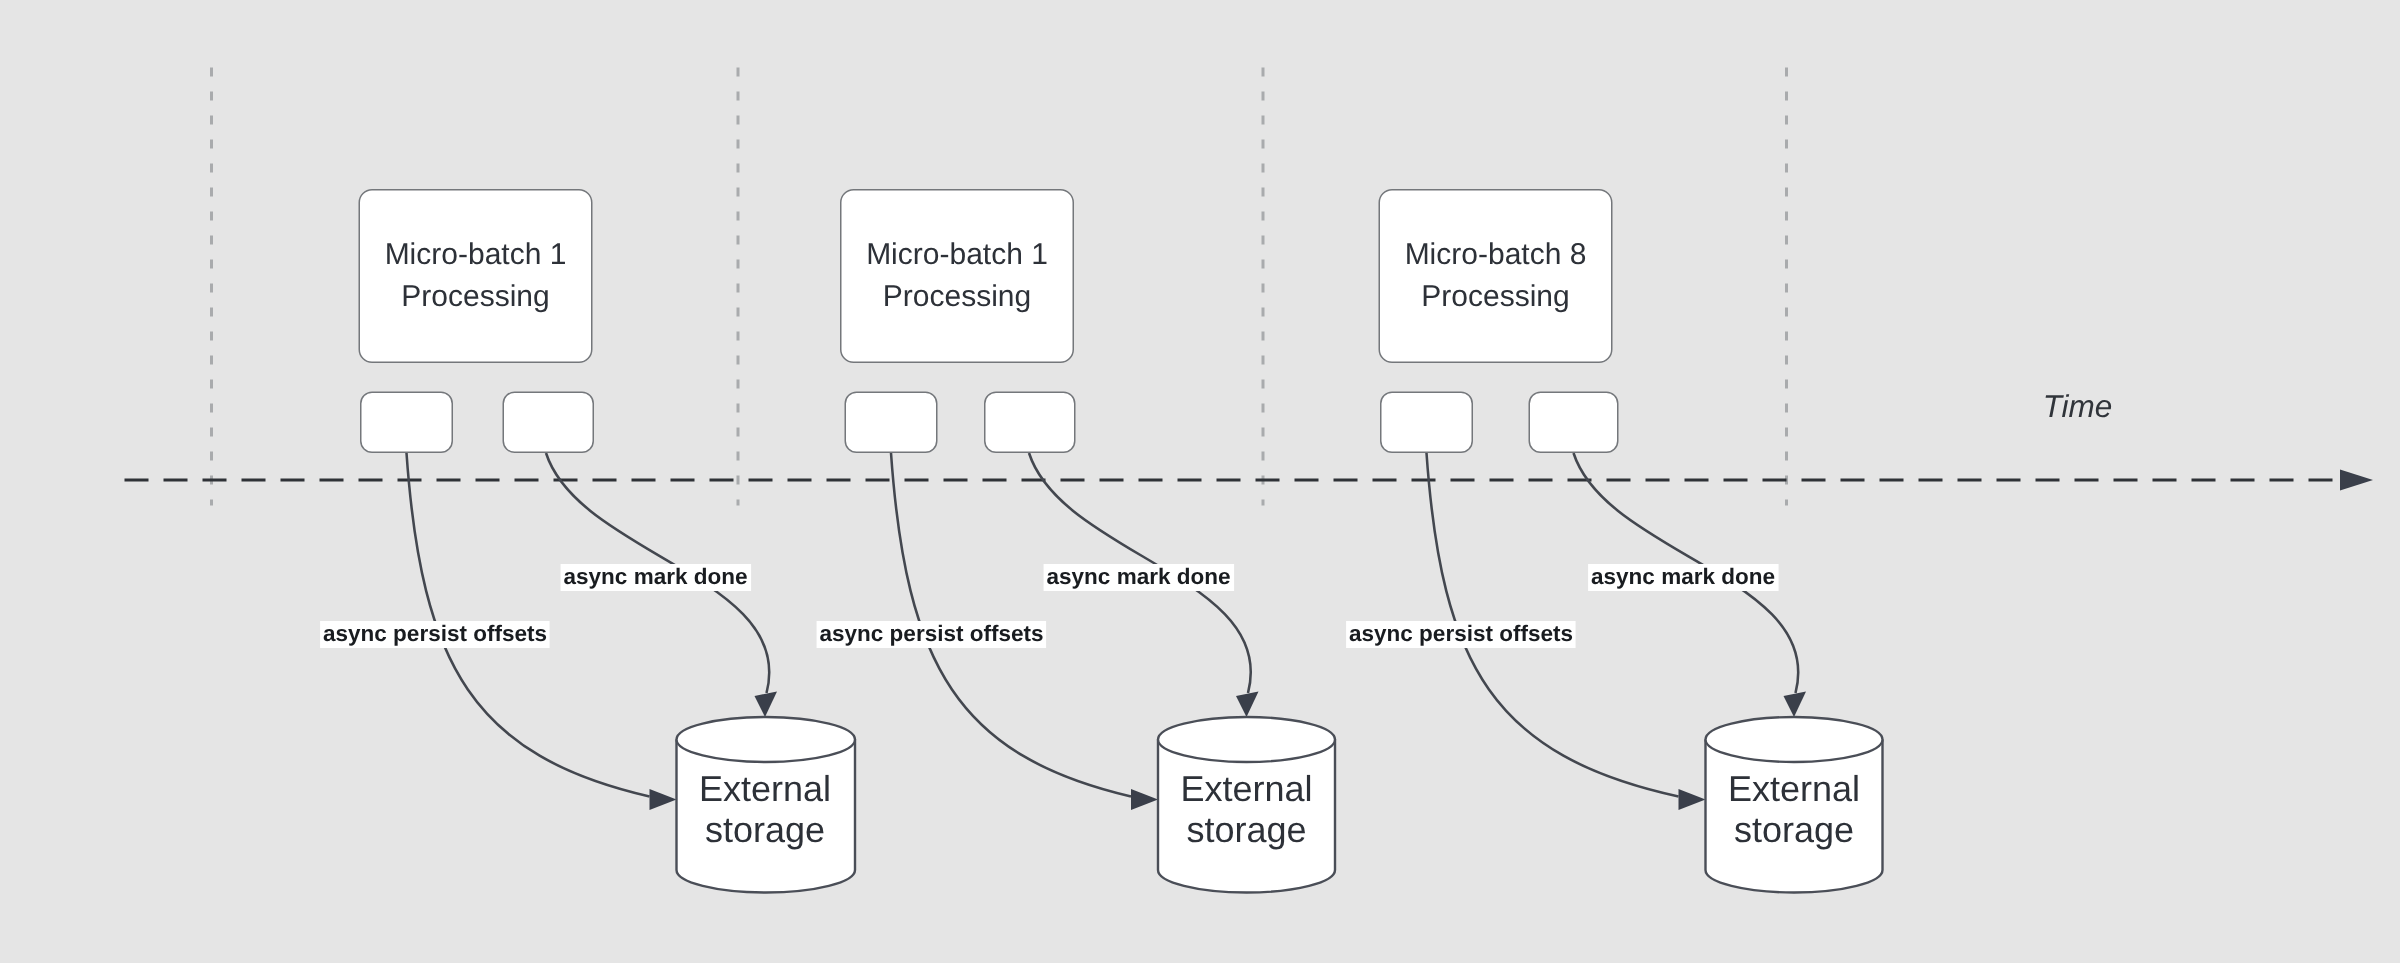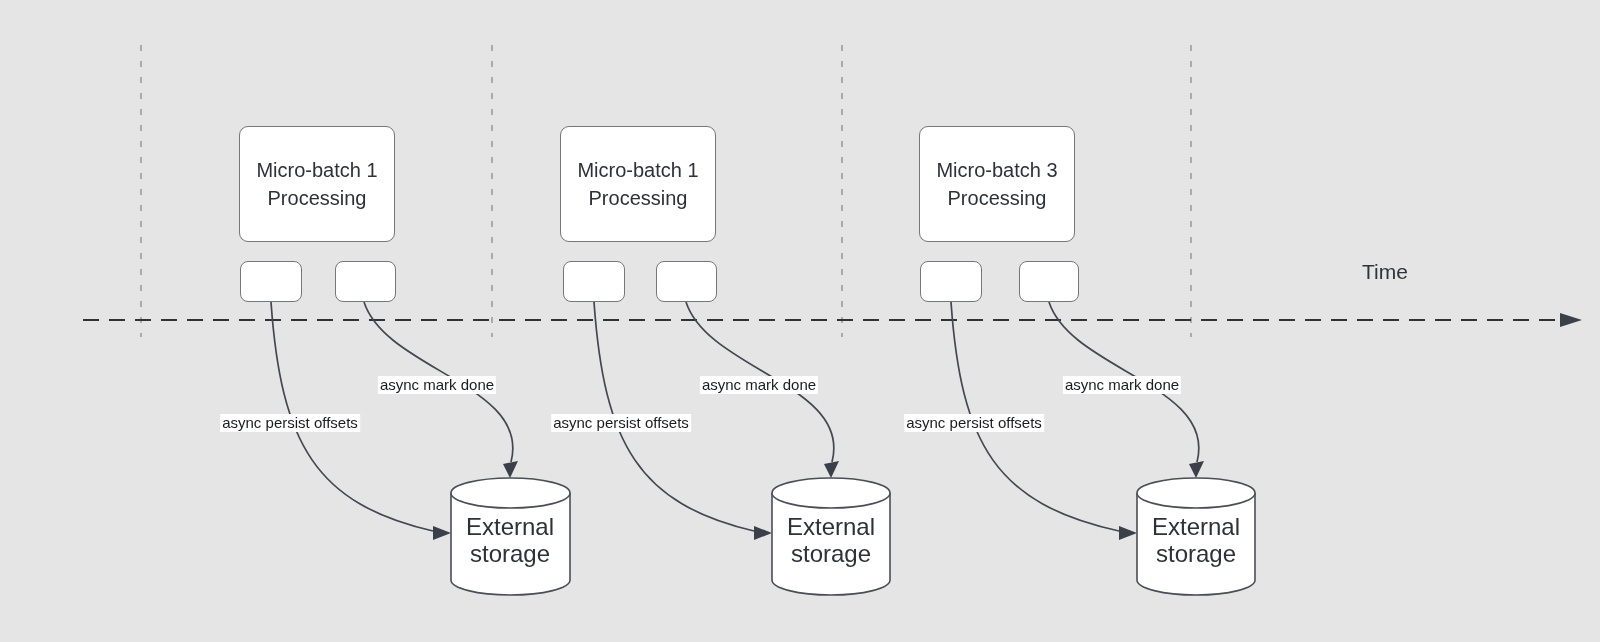--- a/index.html
+++ b/index.html
@@ -35,21 +35,21 @@
     height: 41px;
     border: 1px solid #74777b;
     border-radius: 8px;
     background: #ffffff;
     box-sizing: border-box;
   }
   .arrow-label {
     position: absolute;
     transform: translateX(-50%);
     font-size: 15px;
-    font-weight: 400;
+    font-weight: 700;
     line-height: 18px;
     color: #191c20;
     background: #ffffff;
     padding: 0 2px;
     white-space: nowrap;
   }
   .cyl-label {
     position: absolute;
     transform: translateX(-50%);
     text-align: center;
@@ -58,20 +58,21 @@
     color: #2d3138;
     white-space: pre-line;
   }
   .time-label {
     position: absolute;
     transform: translateX(-50%);
     font-size: 21px;
     line-height: 24px;
     color: #30343a;
     white-space: nowrap;
+    font-style: italic;
   }
 </style>
 </head>
 <body>
 
 <div class="canvas">
 
   <svg class="layer" width="1600" height="642" viewBox="0 0 1600 642">
 
     <line x1="141" y1="45" x2="141" y2="337" stroke="#a9abad" stroke-width="2" stroke-dasharray="6 10"></line>
@@ -127,21 +128,21 @@
 Processing</span>
   </div>
   <div class="mini-rect" style="left:563px; top:261px;"></div>
   <div class="mini-rect" style="left:656px; top:261px; width:61px;"></div>
   <div class="arrow-label" style="left:621px; top:414px;">async persist offsets</div>
   <div class="arrow-label" style="left:759px; top:376px;">async mark done</div>
   <div class="cyl-label" style="left:831px; top:513px;">External
 storage</div>
 
   <div class="proc-box" style="left:919px; top:126px;">
-    <span>Micro-batch 3
+    <span>Micro-batch 8
 Processing</span>
   </div>
   <div class="mini-rect" style="left:920px; top:261px;"></div>
   <div class="mini-rect" style="left:1019px; top:261px; width:60px;"></div>
   <div class="arrow-label" style="left:974px; top:414px;">async persist offsets</div>
   <div class="arrow-label" style="left:1122px; top:376px;">async mark done</div>
   <div class="cyl-label" style="left:1196px; top:513px;">External
 storage</div>
 
   <div class="time-label" style="left:1385px; top:260px;">Time</div>

